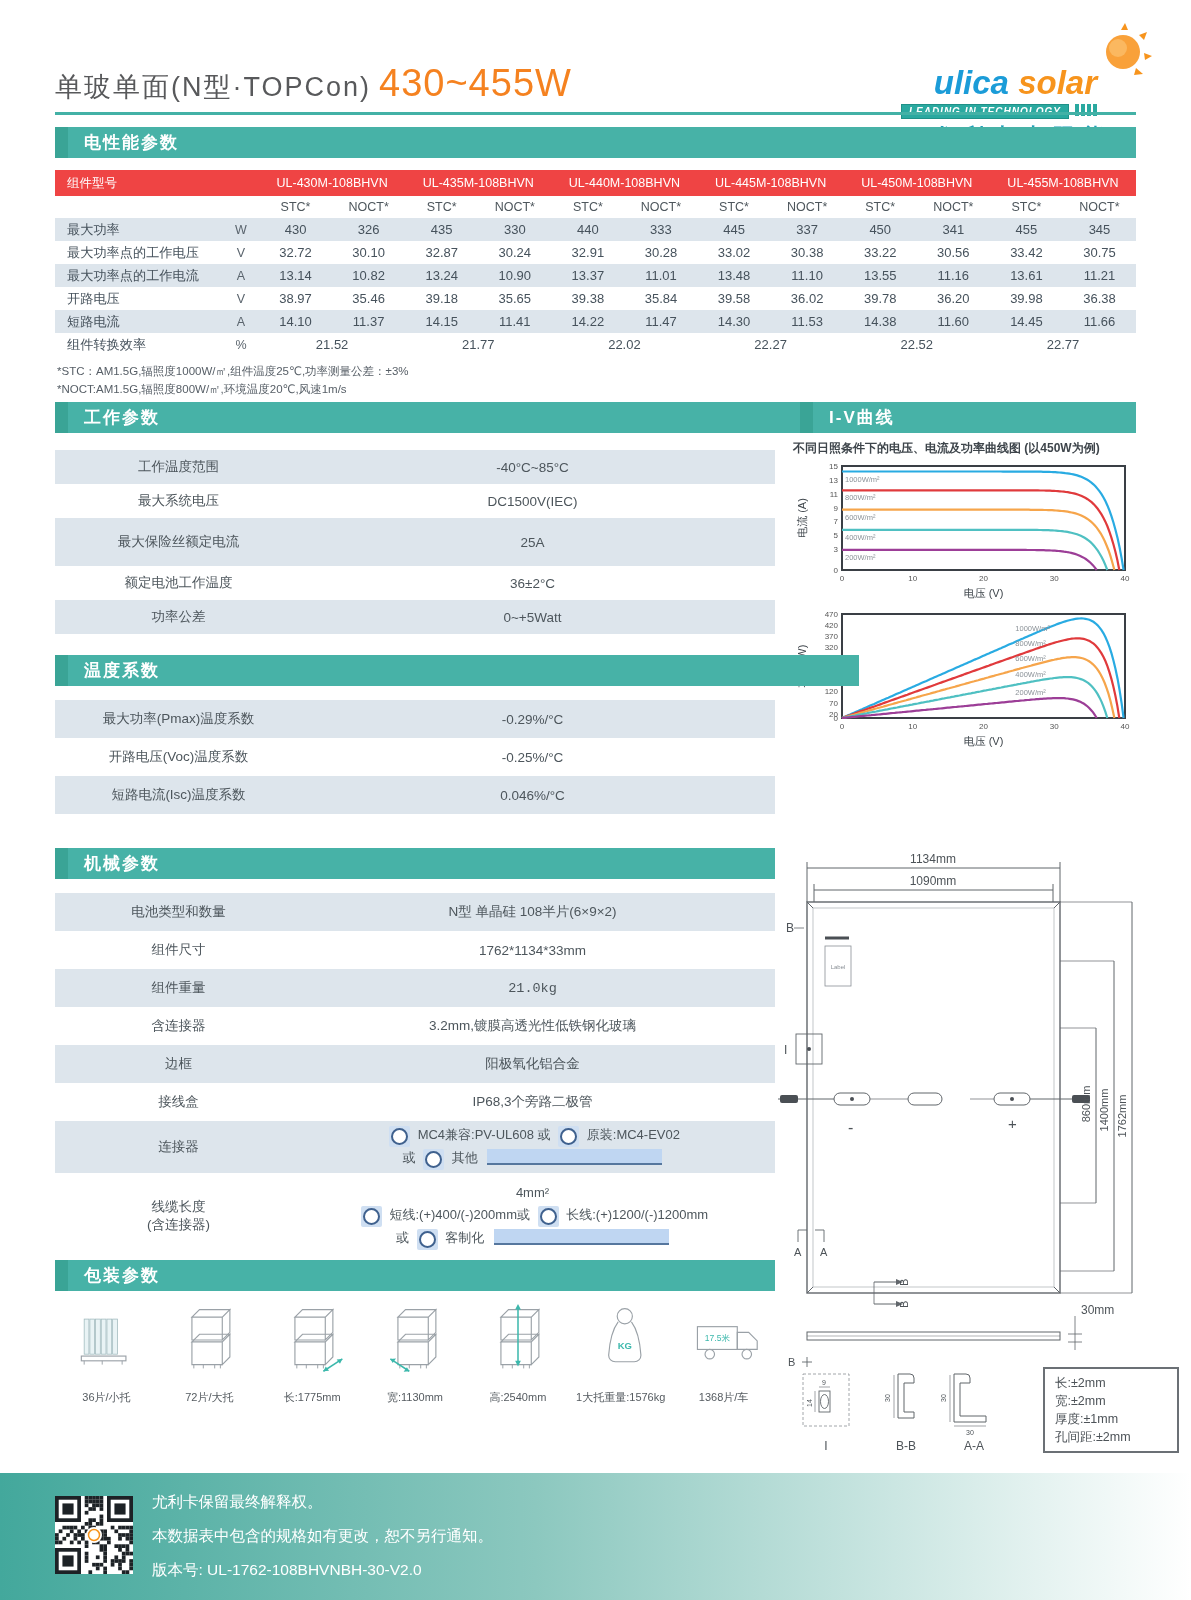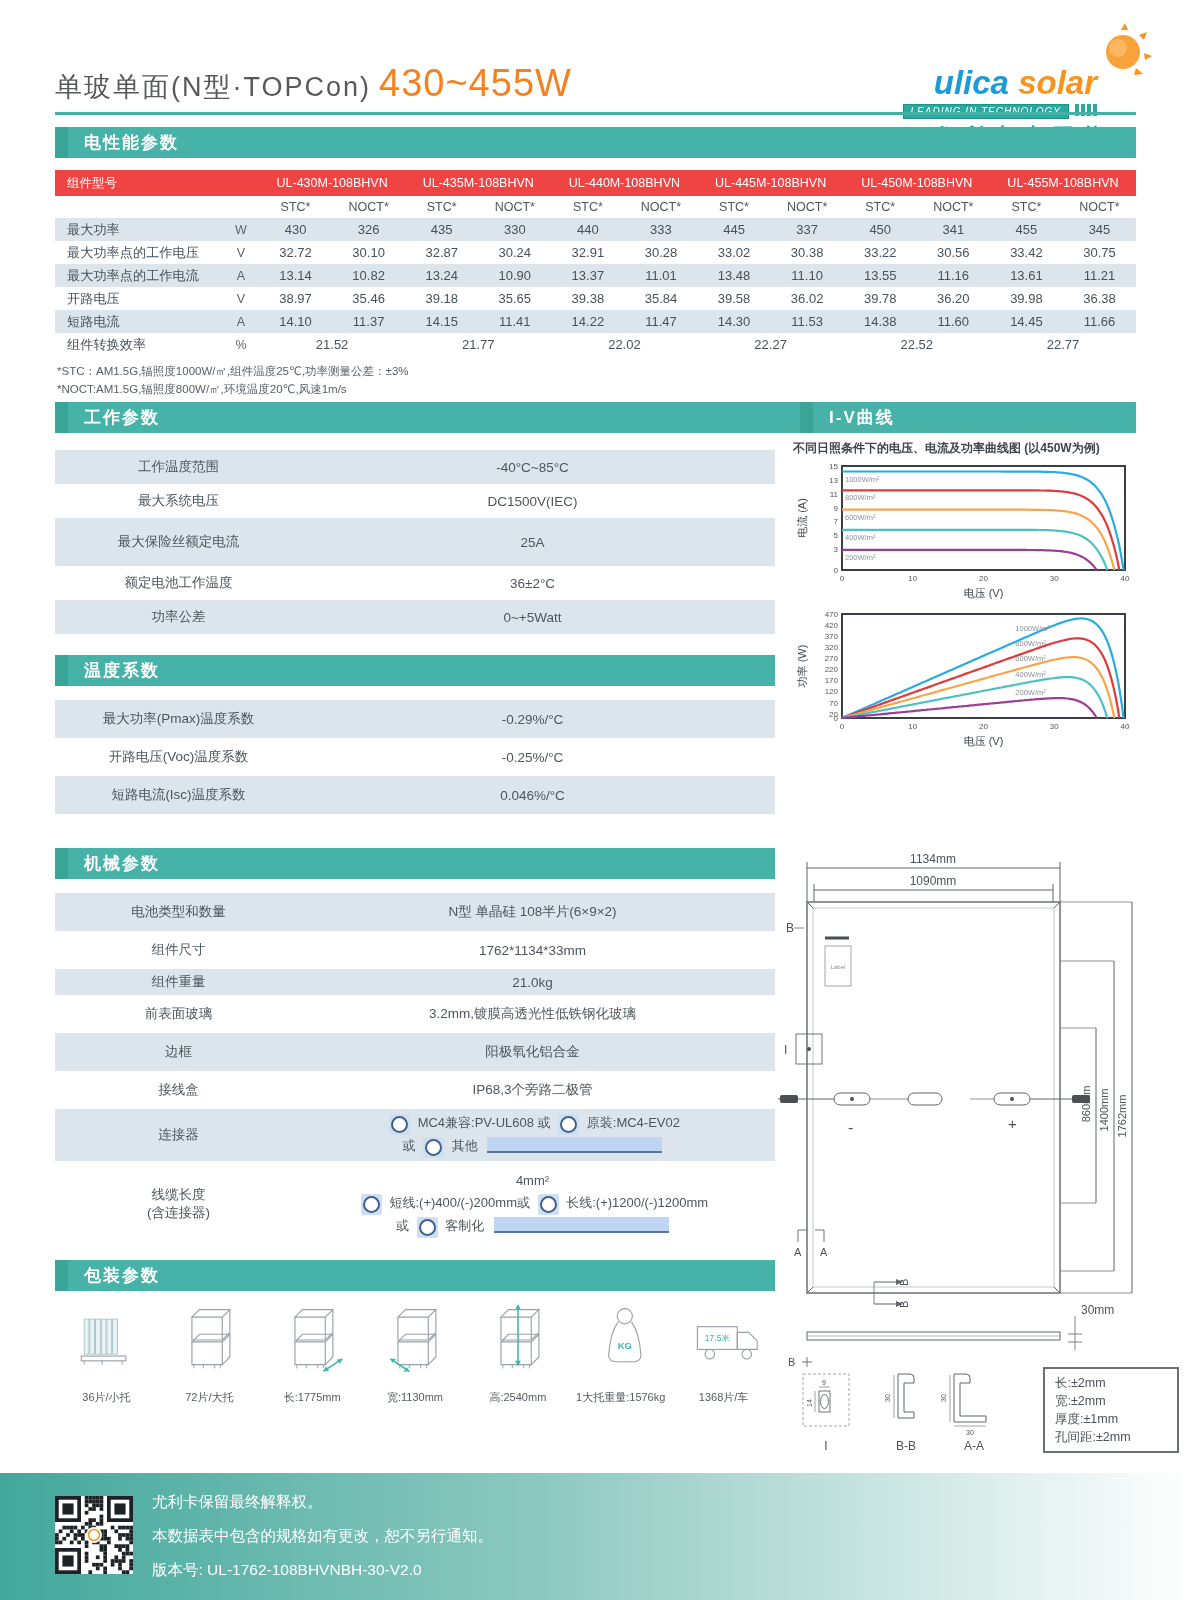--- a/index.html
+++ b/index.html
@@ -5,21 +5,21 @@
   html,body{margin:0;padding:0;background:#fff;}
   #page{position:relative;width:1191px;height:1600px;background:#fff;overflow:hidden;
         font-family:"Liberation Sans","DejaVu Sans",sans-serif;color:#4d565c;}
   
   #hdr-title{position:absolute;left:55px;top:62px;font-size:27px;color:#58595b;letter-spacing:2px;white-space:nowrap;}
   #hdr-title .range{font-size:38px;color:#f58220;margin-left:8px;letter-spacing:1px;}
   #logo{position:absolute;right:60px;top:26px;width:300px;text-align:right;}
   #logo .en{font-style:italic;font-weight:bold;font-size:33px;line-height:34px;white-space:nowrap;padding-right:34px;margin-top:40px;}
   #logo .en .u{color:#1b9cd8;} #logo .en .s{color:#f7941d;}
   #logo .tagrow{display:flex;justify-content:flex-end;align-items:center;margin:2px 34px 2px 0;gap:4px;}
-  #logo .tag{background:#2aa9a0;color:#fff;font-style:italic;font-weight:normal;font-size:10px;
+  #logo .tag{background:#2aa9a0;color:#fff;font-style:italic;font-weight:bold;font-size:10px;
              letter-spacing:1px;padding:1px 7px;border:1px solid #1f9188;}
   #logo .bars span{display:inline-block;width:4px;height:12px;background:#2aa9a0;margin-left:2px;}
   #logo .cn{color:#1f9fb8;font-weight:bold;font-size:21px;letter-spacing:9px;white-space:nowrap;padding-right:18px;}
   #sun{position:absolute;right:38px;top:22px;}
   #hdr-rule{position:absolute;left:55px;width:1081px;top:112px;height:3px;background:#43b1a6;}
   
   .secbar{position:absolute;height:31px;background:#47b2a7;border-left:13px solid #3aa496;color:#fff;
           font-size:17px;font-weight:bold;letter-spacing:2px;line-height:31px;padding-left:16px;box-sizing:border-box;}
   
   #elec-wrap{position:absolute;left:55px;top:170px;width:1081px;}
@@ -311,21 +311,21 @@
       <polyline points="50.0,112.0 52.0,111.3 54.0,110.6 55.9,109.9 57.9,109.2 59.9,108.5 61.9,107.8 63.9,107.0 65.8,106.3 67.8,105.6 69.8,104.9 71.8,104.2 73.8,103.5 75.8,102.8 77.7,102.1 79.7,101.4 81.7,100.7 83.7,100.0 85.7,99.3 87.6,98.6 89.6,97.9 91.6,97.1 93.6,96.4 95.6,95.7 97.5,95.0 99.5,94.3 101.5,93.6 103.5,92.9 105.5,92.2 107.4,91.5 109.4,90.8 111.4,90.1 113.4,89.4 115.4,88.7 117.4,87.9 119.3,87.2 121.3,86.5 123.3,85.8 125.3,85.1 127.3,84.4 129.2,83.7 131.2,83.0 133.2,82.3 135.2,81.6 137.2,80.9 139.1,80.2 141.1,79.5 143.1,78.8 145.1,78.0 147.1,77.3 149.1,76.6 151.0,75.9 153.0,75.2 155.0,74.5 157.0,73.8 159.0,73.1 160.9,72.4 162.9,71.7 164.9,71.0 166.9,70.3 168.9,69.6 170.8,68.9 172.8,68.1 174.8,67.4 176.8,66.7 178.8,66.0 180.7,65.3 182.7,64.6 184.7,63.9 186.7,63.2 188.7,62.5 190.7,61.8 192.6,61.1 194.6,60.4 196.6,59.7 198.6,58.9 200.6,58.2 202.5,57.5 204.5,56.8 206.5,56.1 208.5,55.4 210.5,54.7 212.4,54.0 214.4,53.3 216.4,52.6 218.4,51.9 220.4,51.2 222.3,50.5 224.3,49.8 226.3,49.1 228.3,48.4 230.3,47.7 232.3,47.0 234.2,46.3 236.2,45.6 238.2,44.9 240.2,44.2 242.2,43.5 244.1,42.8 246.1,42.1 248.1,41.4 250.1,40.8 252.1,40.1 254.0,39.4 256.0,38.8 258.0,38.1 260.0,37.5 262.0,36.9 263.9,36.3 265.9,35.8 267.9,35.2 269.9,34.7 271.9,34.2 273.9,33.8 275.8,33.4 277.8,33.0 279.8,32.7 281.8,32.5 283.8,32.4 285.7,32.3 287.7,32.4 289.7,32.6 291.7,32.9 293.7,33.5 295.6,34.2 297.6,35.1 299.6,36.3 301.6,37.7 303.6,39.5 305.5,41.7 307.5,44.3 309.5,47.4 311.5,51.0 313.5,55.3 315.5,60.3 317.4,66.1 319.4,72.9 321.4,80.7 323.4,89.7 325.4,100.1 327.3,112.0" fill="none" stroke="#e03a3c" stroke-width="2.2"></polyline>
       <text x="223.3375" y="40.11208786587841" font-size="7.5" fill="#8b9298">800W/m²</text>
       <polyline points="50.0,112.0 51.9,111.5 53.9,110.9 55.8,110.4 57.8,109.8 59.7,109.3 61.7,108.8 63.6,108.2 65.6,107.7 67.5,107.1 69.5,106.6 71.4,106.1 73.3,105.5 75.3,105.0 77.2,104.4 79.2,103.9 81.1,103.4 83.1,102.8 85.0,102.3 87.0,101.7 88.9,101.2 90.9,100.7 92.8,100.1 94.7,99.6 96.7,99.0 98.6,98.5 100.6,98.0 102.5,97.4 104.5,96.9 106.4,96.3 108.4,95.8 110.3,95.2 112.3,94.7 114.2,94.2 116.2,93.6 118.1,93.1 120.0,92.5 122.0,92.0 123.9,91.5 125.9,90.9 127.8,90.4 129.8,89.8 131.7,89.3 133.7,88.8 135.6,88.2 137.6,87.7 139.5,87.1 141.4,86.6 143.4,86.1 145.3,85.5 147.3,85.0 149.2,84.4 151.2,83.9 153.1,83.4 155.1,82.8 157.0,82.3 159.0,81.7 160.9,81.2 162.8,80.7 164.8,80.1 166.7,79.6 168.7,79.0 170.6,78.5 172.6,78.0 174.5,77.4 176.5,76.9 178.4,76.3 180.4,75.8 182.3,75.3 184.2,74.7 186.2,74.2 188.1,73.6 190.1,73.1 192.0,72.6 194.0,72.0 195.9,71.5 197.9,70.9 199.8,70.4 201.8,69.9 203.7,69.3 205.7,68.8 207.6,68.2 209.5,67.7 211.5,67.2 213.4,66.6 215.4,66.1 217.3,65.5 219.3,65.0 221.2,64.5 223.2,63.9 225.1,63.4 227.1,62.9 229.0,62.3 230.9,61.8 232.9,61.2 234.8,60.7 236.8,60.2 238.7,59.7 240.7,59.1 242.6,58.6 244.6,58.1 246.5,57.6 248.5,57.1 250.4,56.6 252.3,56.1 254.3,55.6 256.2,55.1 258.2,54.6 260.1,54.2 262.1,53.8 264.0,53.3 266.0,52.9 267.9,52.6 269.9,52.2 271.8,51.9 273.7,51.7 275.7,51.4 277.6,51.3 279.6,51.2 281.5,51.1 283.5,51.2 285.4,51.4 287.4,51.6 289.3,52.0 291.3,52.5 293.2,53.2 295.1,54.1 297.1,55.3 299.0,56.6 301.0,58.3 302.9,60.3 304.9,62.6 306.8,65.4 308.8,68.7 310.7,72.5 312.7,77.0 314.6,82.1 316.6,88.1 318.5,95.0 320.4,102.9 322.4,112.0" fill="none" stroke="#f6a54b" stroke-width="2.2"></polyline>
       <text x="223.3375" y="54.99341351329104" font-size="7.5" fill="#8b9298">600W/m²</text>
       <polyline points="50.0,112.0 51.9,111.6 53.8,111.3 55.7,110.9 57.6,110.5 59.5,110.2 61.4,109.8 63.3,109.5 65.2,109.1 67.1,108.7 69.0,108.4 70.8,108.0 72.7,107.6 74.6,107.3 76.5,106.9 78.4,106.5 80.3,106.2 82.2,105.8 84.1,105.5 86.0,105.1 87.9,104.7 89.8,104.4 91.7,104.0 93.6,103.6 95.5,103.3 97.4,102.9 99.3,102.5 101.2,102.2 103.1,101.8 105.0,101.5 106.9,101.1 108.7,100.7 110.6,100.4 112.5,100.0 114.4,99.6 116.3,99.3 118.2,98.9 120.1,98.6 122.0,98.2 123.9,97.8 125.8,97.5 127.7,97.1 129.6,96.7 131.5,96.4 133.4,96.0 135.3,95.6 137.2,95.3 139.1,94.9 141.0,94.6 142.9,94.2 144.8,93.8 146.6,93.5 148.5,93.1 150.4,92.7 152.3,92.4 154.2,92.0 156.1,91.6 158.0,91.3 159.9,90.9 161.8,90.6 163.7,90.2 165.6,89.8 167.5,89.5 169.4,89.1 171.3,88.7 173.2,88.4 175.1,88.0 177.0,87.6 178.9,87.3 180.8,86.9 182.7,86.6 184.6,86.2 186.4,85.8 188.3,85.5 190.2,85.1 192.1,84.7 194.0,84.4 195.9,84.0 197.8,83.6 199.7,83.3 201.6,82.9 203.5,82.6 205.4,82.2 207.3,81.8 209.2,81.5 211.1,81.1 213.0,80.7 214.9,80.4 216.8,80.0 218.7,79.7 220.6,79.3 222.5,78.9 224.3,78.6 226.2,78.2 228.1,77.9 230.0,77.5 231.9,77.1 233.8,76.8 235.7,76.4 237.6,76.1 239.5,75.7 241.4,75.4 243.3,75.0 245.2,74.7 247.1,74.4 249.0,74.0 250.9,73.7 252.8,73.4 254.7,73.1 256.6,72.8 258.5,72.5 260.4,72.3 262.3,72.0 264.1,71.8 266.0,71.6 267.9,71.4 269.8,71.3 271.7,71.2 273.6,71.1 275.5,71.1 277.4,71.1 279.3,71.2 281.2,71.4 283.1,71.6 285.0,72.0 286.9,72.5 288.8,73.1 290.7,73.8 292.6,74.7 294.5,75.9 296.4,77.2 298.3,78.8 300.2,80.7 302.0,82.9 303.9,85.4 305.8,88.4 307.7,91.9 309.6,95.9 311.5,100.6 313.4,105.9 315.3,112.0" fill="none" stroke="#4fc0c2" stroke-width="2.2"></polyline>
       <text x="223.3375" y="71.10699108615485" font-size="7.5" fill="#8b9298">400W/m²</text>
       <polyline points="50.0,112.0 51.8,111.8 53.6,111.6 55.5,111.5 57.3,111.3 59.1,111.1 60.9,110.9 62.7,110.8 64.6,110.6 66.4,110.4 68.2,110.2 70.0,110.1 71.8,109.9 73.7,109.7 75.5,109.5 77.3,109.3 79.1,109.2 80.9,109.0 82.7,108.8 84.6,108.6 86.4,108.5 88.2,108.3 90.0,108.1 91.8,107.9 93.7,107.8 95.5,107.6 97.3,107.4 99.1,107.2 100.9,107.0 102.8,106.9 104.6,106.7 106.4,106.5 108.2,106.3 110.0,106.2 111.9,106.0 113.7,105.8 115.5,105.6 117.3,105.5 119.1,105.3 121.0,105.1 122.8,104.9 124.6,104.7 126.4,104.6 128.2,104.4 130.0,104.2 131.9,104.0 133.7,103.9 135.5,103.7 137.3,103.5 139.1,103.3 141.0,103.2 142.8,103.0 144.6,102.8 146.4,102.6 148.2,102.5 150.1,102.3 151.9,102.1 153.7,101.9 155.5,101.7 157.3,101.6 159.2,101.4 161.0,101.2 162.8,101.0 164.6,100.9 166.4,100.7 168.3,100.5 170.1,100.3 171.9,100.2 173.7,100.0 175.5,99.8 177.4,99.6 179.2,99.4 181.0,99.3 182.8,99.1 184.6,98.9 186.4,98.7 188.3,98.6 190.1,98.4 191.9,98.2 193.7,98.0 195.5,97.9 197.4,97.7 199.2,97.5 201.0,97.3 202.8,97.1 204.6,97.0 206.5,96.8 208.3,96.6 210.1,96.4 211.9,96.3 213.7,96.1 215.6,95.9 217.4,95.7 219.2,95.6 221.0,95.4 222.8,95.2 224.7,95.0 226.5,94.9 228.3,94.7 230.1,94.5 231.9,94.4 233.7,94.2 235.6,94.0 237.4,93.9 239.2,93.7 241.0,93.5 242.8,93.4 244.7,93.2 246.5,93.1 248.3,92.9 250.1,92.8 251.9,92.7 253.8,92.6 255.6,92.4 257.4,92.3 259.2,92.3 261.0,92.2 262.9,92.1 264.7,92.1 266.5,92.1 268.3,92.1 270.1,92.2 272.0,92.2 273.8,92.4 275.6,92.5 277.4,92.8 279.2,93.1 281.0,93.4 282.9,93.9 284.7,94.4 286.5,95.1 288.3,95.8 290.1,96.8 292.0,97.8 293.8,99.1 295.6,100.5 297.4,102.2 299.2,104.2 301.1,106.4 302.9,109.0 304.7,112.0" fill="none" stroke="#9c3e97" stroke-width="2.2"></polyline>
       <text x="223.3375" y="88.84916649358266" font-size="7.5" fill="#8b9298">200W/m²</text>
     </svg>
 
-  <div class="secbar" style="left:55px;top:655px;width:720px;"><span>温度系数</span></div>
+  <div class="secbar" style="left:55px;top:655px;width:804px;"><span>温度系数</span></div>
   <div id="temp-table" class="ptable" style="top:700px;">
       <div class="prow light" style="height: 38px;">
         <div class="plabel">最大功率(Pmax)温度系数</div>
         <div class="pvalue">-0.29%/°C</div>
       </div>
       <div class="prow" style="height: 38px;">
         <div class="plabel">开路电压(Voc)温度系数</div>
         <div class="pvalue">-0.25%/°C</div>
       </div>
       <div class="prow light" style="height: 38px;">
@@ -337,26 +337,26 @@
   <div class="secbar" style="left:55px;top:848px;width:720px;"><span>机械参数</span></div>
   <div id="mech-table" class="ptable" style="top:893px;">
       <div class="prow light" style="height: 38px;">
         <div class="plabel">电池类型和数量</div>
         <div class="pvalue">N型 单晶硅  108半片(6×9×2)</div>
       </div>
       <div class="prow" style="height: 38px;">
         <div class="plabel">组件尺寸</div>
         <div class="pvalue">1762*1134*33mm</div>
       </div>
-      <div class="prow light" style="height: 26px;">
+      <div class="prow light" style="height: 38px; font-family: Liberation Mono, monospace;">
         <div class="plabel">组件重量</div>
         <div class="pvalue">21.0kg</div>
       </div>
       <div class="prow" style="height: 38px;">
-        <div class="plabel">前表面玻璃</div>
+        <div class="plabel">含连接器</div>
         <div class="pvalue">3.2mm,镀膜高透光性低铁钢化玻璃</div>
       </div>
       <div class="prow light" style="height: 38px;">
         <div class="plabel">边框</div>
         <div class="pvalue">阳极氧化铝合金</div>
       </div>
       <div class="prow" style="height: 38px;">
         <div class="plabel">接线盒</div>
         <div class="pvalue">IP68,3个旁路二极管</div>
       </div>

